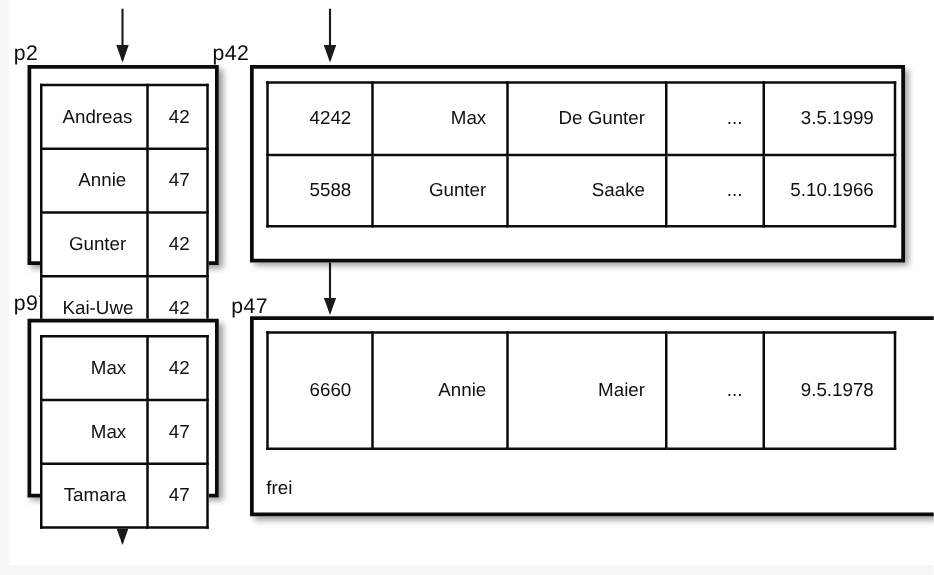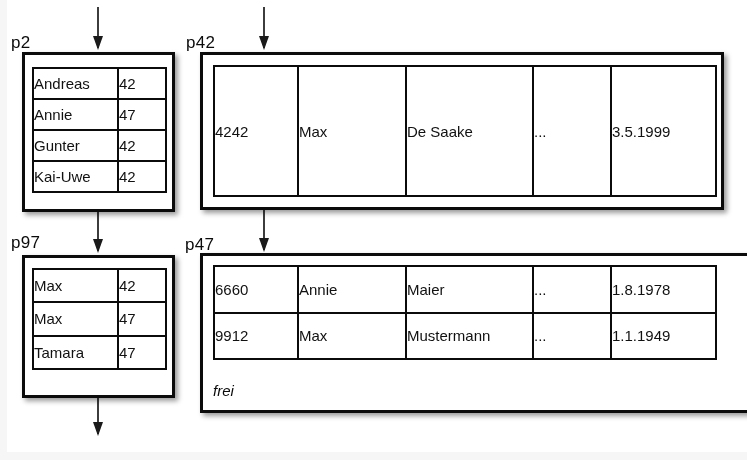--- a/index.html
+++ b/index.html
@@ -39,31 +39,30 @@
   }
 
   table.tbl {
     position: absolute;
     border-collapse: collapse;
     table-layout: fixed;
     background: #ffffff;
   }
   table.tbl td {
     border: 2px solid #0b0b0b;
-    text-align: left;
+    text-align: right;
     vertical-align: middle;
     font-size: 15px;
-    padding: 0;
+    padding: 16px;
     overflow: hidden;
     white-space: nowrap;
   }
 
   .free-label {
     position: absolute;
-    font-style: italic;
     font-size: 15px;
     color: #0b0b0b;
   }
 </style>
 </head>
 <body>
 
 <div class="viewport">
 
   <div class="margin-strip margin-left"></div>
@@ -76,21 +75,21 @@
       </marker>
     </defs>
     <line x1="98" y1="7" x2="98" y2="48" marker-end="url(#ah)"></line>
     <line x1="264" y1="7" x2="264" y2="48" marker-end="url(#ah)"></line>
     <line x1="98" y1="211" x2="98" y2="251" marker-end="url(#ah)"></line>
     <line x1="264" y1="209" x2="264" y2="250" marker-end="url(#ah)"></line>
     <line x1="98" y1="397" x2="98" y2="434" marker-end="url(#ah)"></line>
   </svg>
 
   <div class="node-label" style="left:11px; top:34px">p2</div>
-  <div class="node-label" style="left:186px; top:34px">p42</div>
+  <div class="node-label" style="left:170px; top:34px">p42</div>
   <div class="node-label" style="left:11px; top:234px">p97</div>
   <div class="node-label" style="left:185px; top:236px">p47</div>
 
   <div class="node" style="left:22px; top:52px; width:153px; height:160px">
     <table class="tbl" style="left:7px; top:12px; width:133px; height:126px">
       <colgroup>
           <col style="width:85px">
           <col style="width:48px">
         </colgroup>
       <tbody>
@@ -108,35 +107,42 @@
       </tr>
       <tr>
         <td>Kai-Uwe</td>
         <td>42</td>
       </tr>
     </tbody>
       </table>
   </div>
 
   <div class="node" style="left:200px; top:52px; width:524px; height:158px">
-    <table class="tbl" style="left:10px; top:10px; width:502px; height:132px">
+    <table class="tbl" style="left:10px; top:10px; width:502px; height:117px">
       <colgroup>
         <col style="width:84px">
           <col style="width:108px">
           <col style="width:127px">
           <col style="width:78px">
           <col style="width:105px">
       </colgroup>
       <tbody>
           <tr>
         <td>4242</td>
         <td>Max</td>
-        <td>De Saake</td>
+        <td>De Gunter</td>
         <td>...</td>
         <td>3.5.1999</td>
+      </tr>
+      <tr>
+        <td>5588</td>
+        <td>Gunter</td>
+        <td>Saake</td>
+        <td>...</td>
+        <td>5.10.1966</td>
       </tr>
     </tbody>
       </table>
   </div>
 
   <div class="node" style="left:22px; top:255px; width:153px; height:143px">
     <table class="tbl" style="left:7px; top:10px; width:133px; height:102px">
       <colgroup>
           <col style="width:85px">
           <col style="width:48px">
@@ -166,27 +172,20 @@
           <col style="width:127px">
           <col style="width:78px">
           <col style="width:105px">
       </colgroup>
       <tbody>
           <tr>
         <td>6660</td>
         <td>Annie</td>
         <td>Maier</td>
         <td>...</td>
-        <td>1.8.1978</td>
-      </tr>
-      <tr>
-        <td>9912</td>
-        <td>Max</td>
-        <td>Mustermann</td>
-        <td>...</td>
-        <td>1.1.1949</td>
+        <td>9.5.1978</td>
       </tr>
     </tbody>
       </table>
     <div class="free-label" style="left:10px; top:126px">frei</div>
   </div>
 
 </div>
 
 </body></html>

